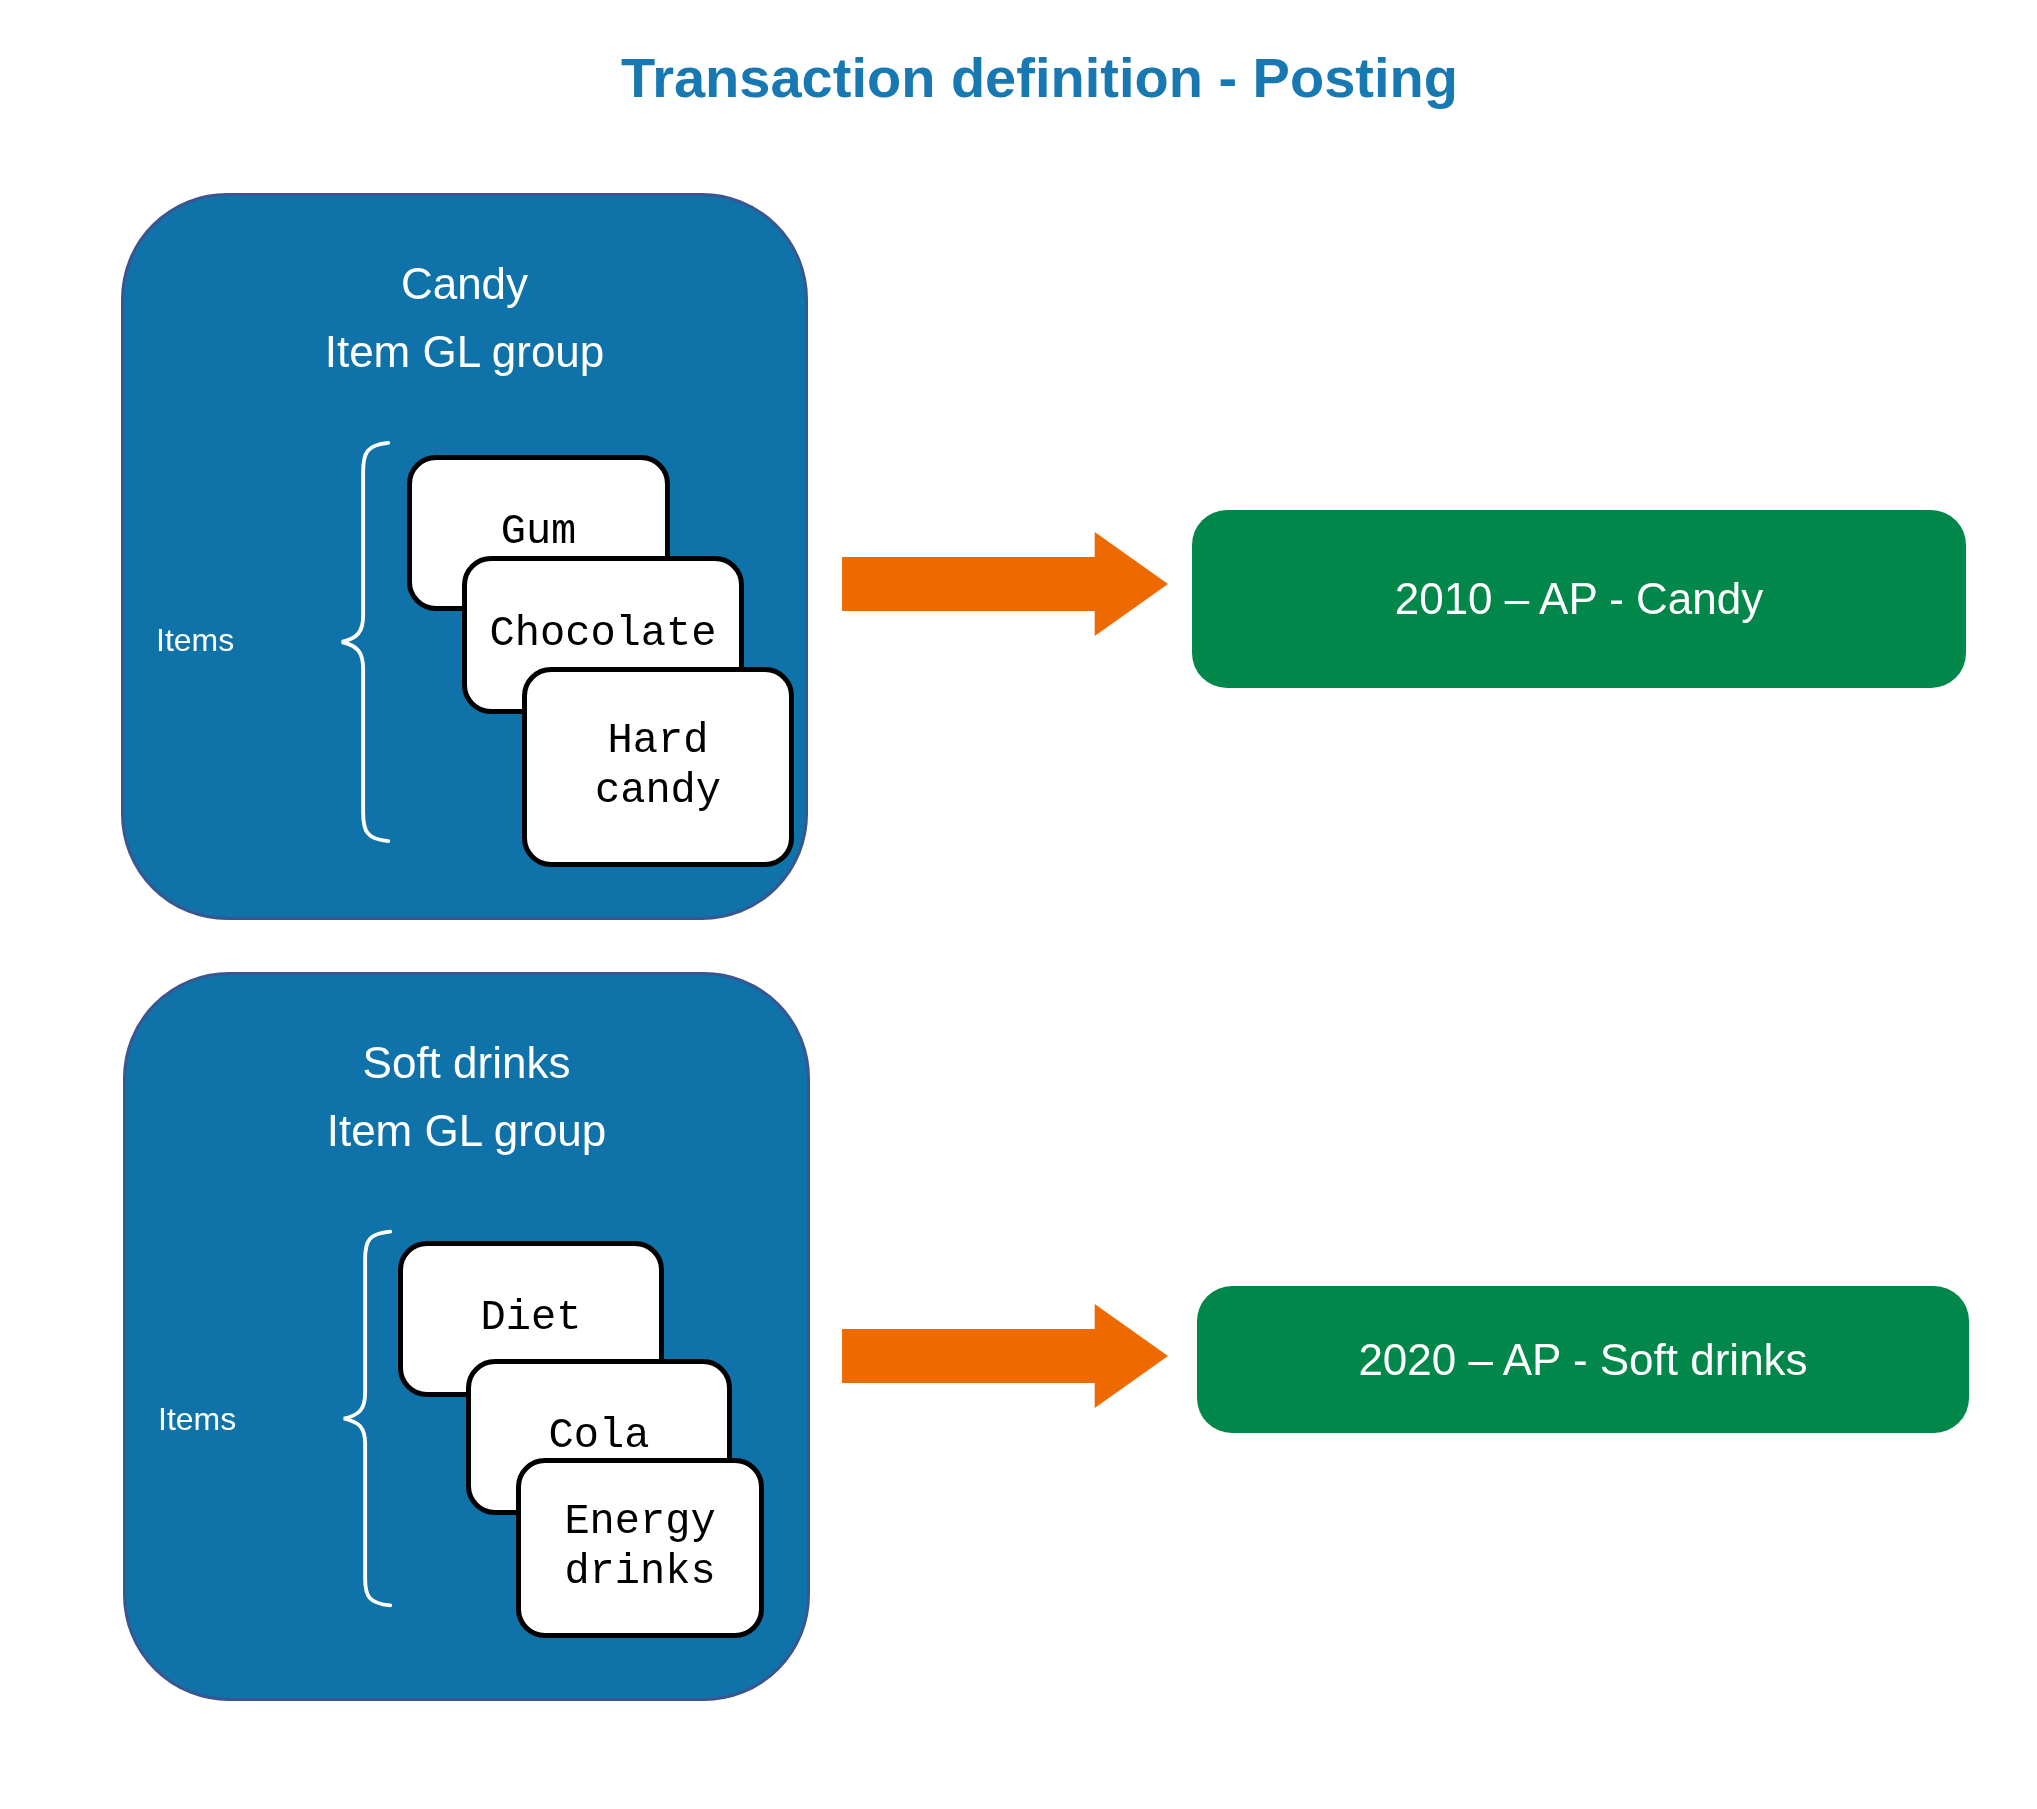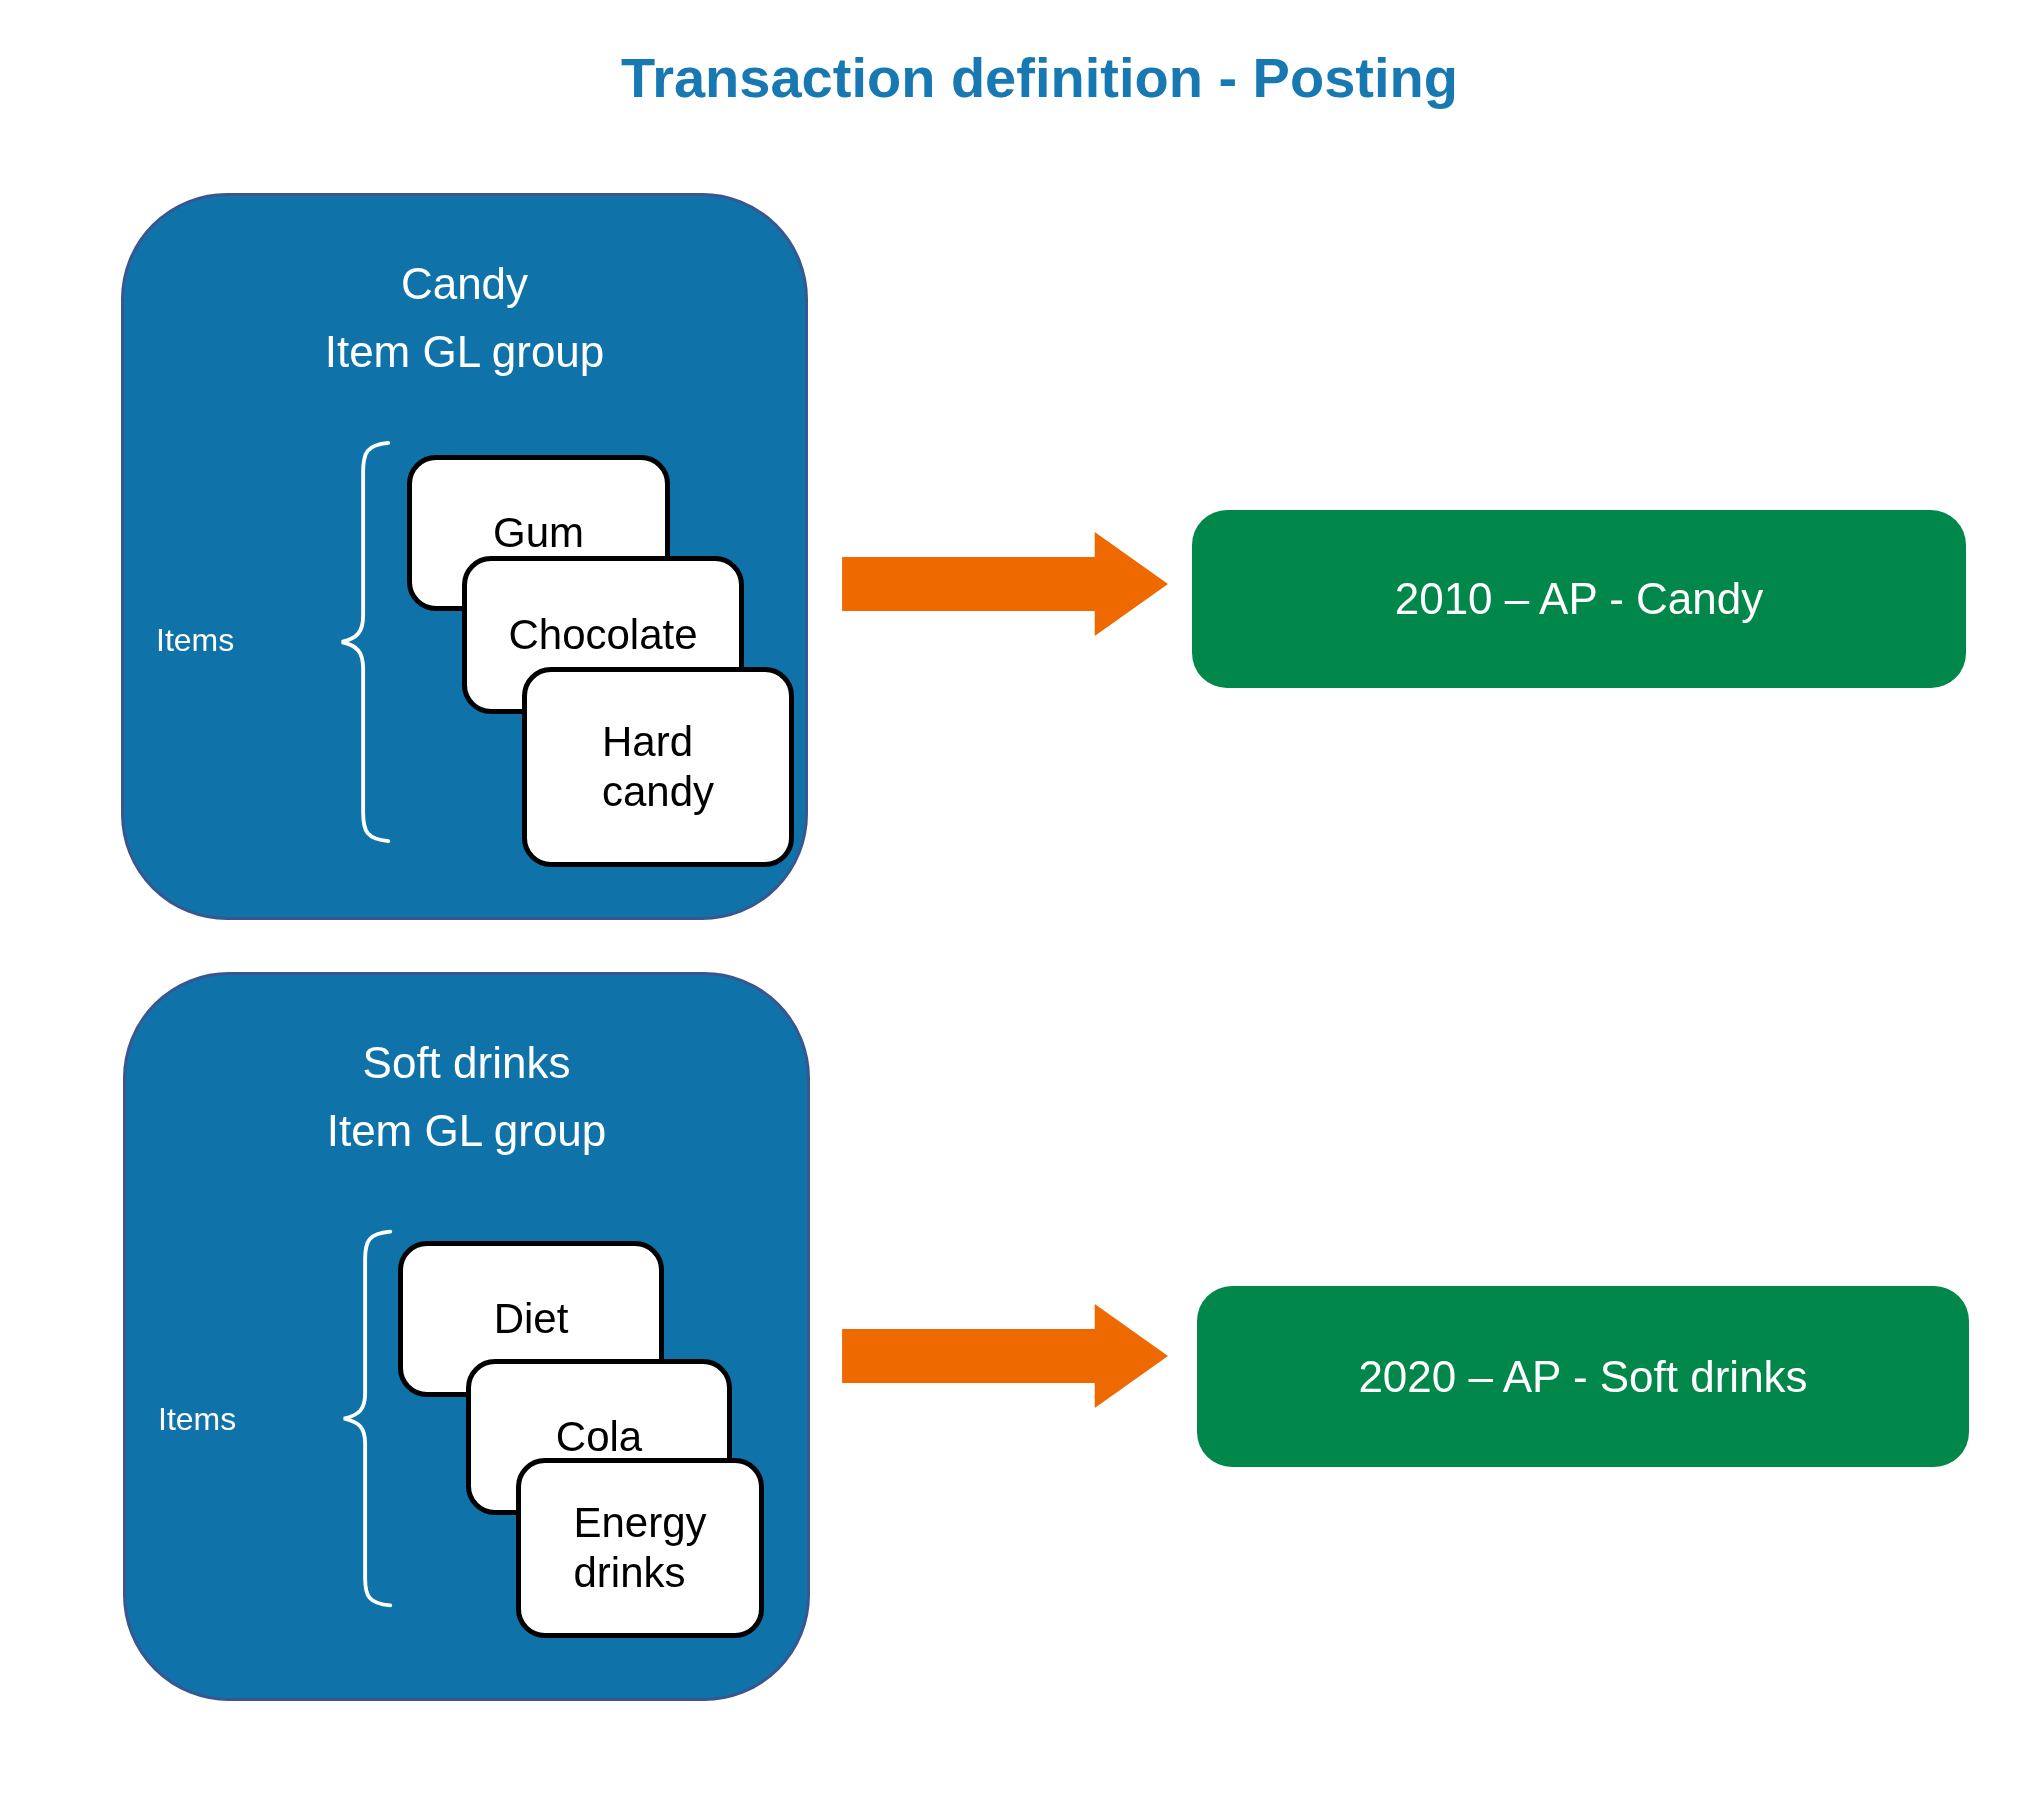--- a/index.html
+++ b/index.html
@@ -41,23 +41,24 @@
   .brace.b0{top:243px;}
   .brace.b1{top:253px;}
   .brace-path{stroke:#ffffff;stroke-width:4;fill:none;stroke-linecap:round;}
   .card{
     position:absolute;
     background:#ffffff;
     border:5.8px solid #000000;
     border-radius:29px;
     box-sizing:border-box;
     display:flex;align-items:center;justify-content:center;
-    text-align:left;
+    text-align:center;
     font-size:42px;color:#000000;line-height:1.18;
     white-space:pre-line;
+    font-family:Liberation Mono, monospace;
   }
   
   .g0 .card0{left:283px;top:259px;width:263px;height:156px;}
   .g0 .card1{left:338px;top:360px;width:282px;height:158px;}
   .g0 .card2{left:398px;top:471px;width:272px;height:200px;}
   
   .g1 .card0{left:272px;top:266px;width:266px;height:156px;}
   .g1 .card1{left:340px;top:384px;width:266px;height:156px;}
   .g1 .card2{left:390px;top:483px;width:248px;height:180px;}
   .arrow{position:absolute;width:328px;height:108px;}
@@ -65,21 +66,21 @@
   .arrow.a1{left:842px;top:1302px;}
   .arrow-shape{fill:var(--orange,#EE6A00);}
   .target{
     position:absolute;
     background:var(--green-fill,#008749);
     border-radius:35px;
     display:flex;align-items:center;justify-content:center;
     color:#ffffff;font-size:44px;text-align:center;
   }
   .target.t0{left:1192px;top:510px;width:774px;height:178px;}
-  .target.t1{left:1197px;top:1286px;width:772px;height:181px;}
+  .target.t1{left:1197px;top:1286px;width:772px;height:147px;}
 </style>
 </head>
 <body>
 
 <div class="canvas">
 
   <div class="title">Transaction definition - Posting</div>
 
   <section class="group-box g0">
     <div class="group-title">

